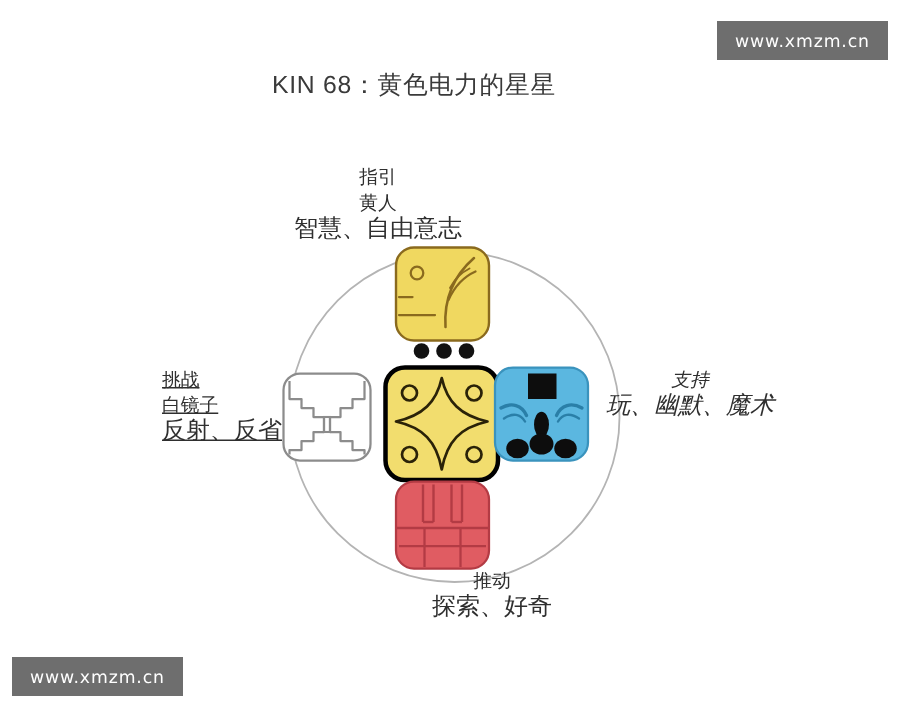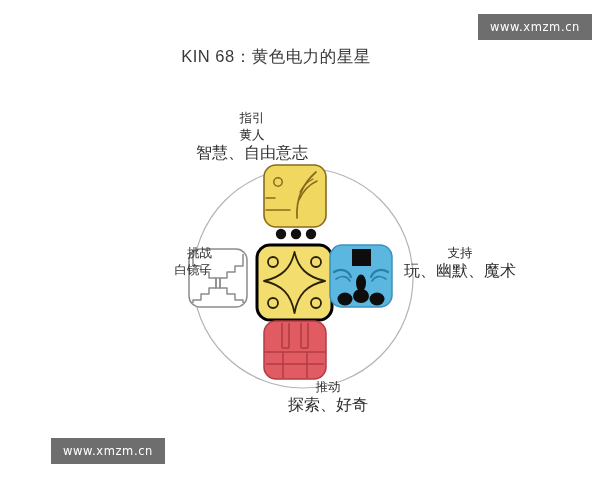--- a/index.html
+++ b/index.html
@@ -23,21 +23,20 @@
   }
 
   .watermark{
     position:absolute;
     background:#6e6e6e;
     color:#ffffff;
     font-size:11.5px;
     letter-spacing:.6px;
     display:flex;align-items:center;justify-content:center;
     font-family:"DejaVu Sans",sans-serif;
-    margin-left:43px;
   }
   .wm-top{right:8px;top:14px;width:114px;height:26px;}
   .wm-bottom{left:8px;bottom:16px;width:114px;height:26px;}
 
   .diagram{
     position:absolute;
     left:0;top:0;width:600px;height:480px;
   }
   .diagram svg{position:absolute;left:0;top:0;}
 
@@ -49,22 +48,22 @@
     color:#2f2f2f;
     white-space:nowrap;
   }
   .label .l1{font-size:12.5px;}
   .label .l2{font-size:12.5px;}
   .label .l3{font-size:16px;}
   .label div{display:block;}
 
   .lbl-top{left:0;top:110px;width:504px;}
   .lbl-bottom{left:0;top:379px;width:600px;margin-left:28px;}
-  .lbl-left{left:108px;top:245px;width:104px;text-align:right;}
-  .lbl-right{left:392px;top:245px;width:136px;text-align:center;}
+  .lbl-left{left:108px;top:245px;width:104px;text-align:left;text-decoration:underline;}
+  .lbl-right{left:392px;top:245px;width:136px;text-align:center;font-style:italic;}
 </style>
 </head>
 <body>
 
 <div id="stage">
 
   <div class="title">KIN 68：黄色电力的星星</div>
 
   <div class="watermark wm-top">www.xmzm.cn</div>
   <div class="watermark wm-bottom">www.xmzm.cn</div>
@@ -143,20 +142,21 @@
 
   <div class="label lbl-top">
     <div class="l1">指引</div>
     <div class="l2">黄人</div>
     <div class="l3">智慧、自由意志</div>
   </div>
 
   <div class="label lbl-left">
     <div class="l1">挑战</div>
     <div class="l2">白镜子</div>
+    <div class="l3">反射、反省</div>
   </div>
 
   <div class="label lbl-right">
     <div class="l1">支持</div>
     <div class="l3">玩、幽默、魔术</div>
   </div>
 
   <div class="label lbl-bottom">
     <div class="l1">推动</div>
     <div class="l3">探索、好奇</div>

